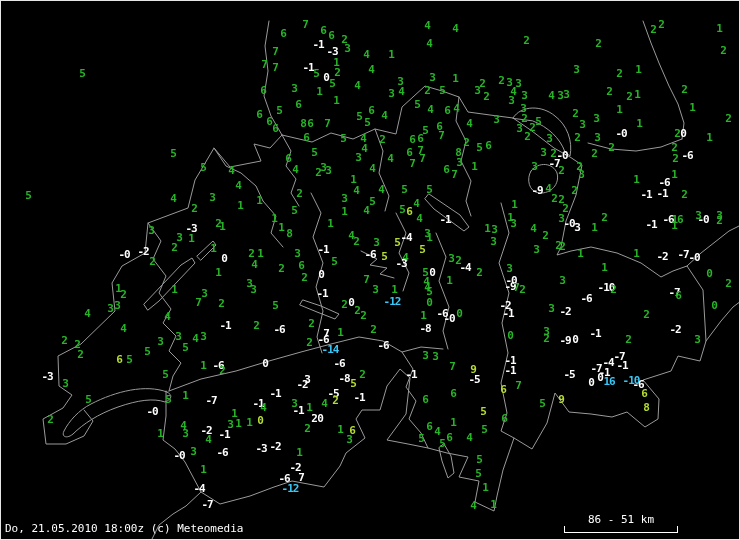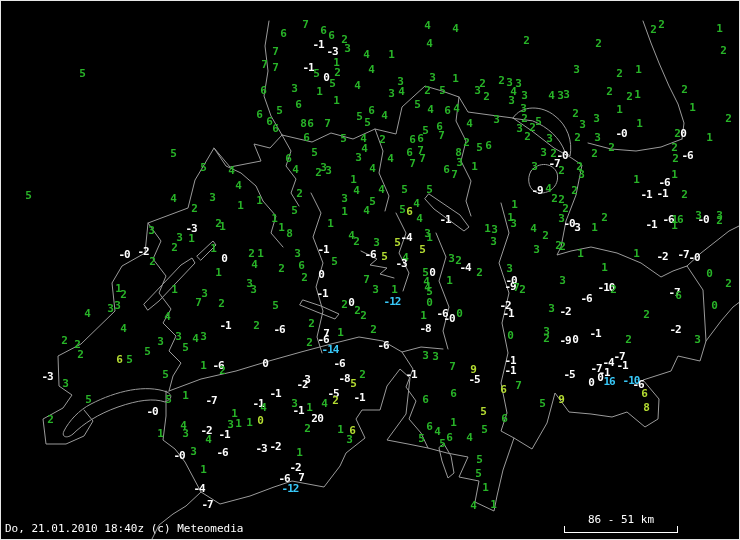--- a/index.html
+++ b/index.html
@@ -504,20 +504,20 @@
       <span class="station" style="left: 300px; top: 477px; color: rgb(255, 255, 255);">7</span>
       <span class="station" style="left: 289px; top: 488px; color: rgb(56, 200, 248);">-12</span>
       <span class="station" style="left: 198px; top: 488px; color: rgb(255, 255, 255);">-4</span>
       <span class="station" style="left: 206px; top: 504px; color: rgb(255, 255, 255);">-7</span>
       <span class="station" style="left: 484px; top: 487px; color: rgb(40, 180, 40);">1</span>
       <span class="station" style="left: 472px; top: 505px; color: rgb(40, 180, 40);">4</span>
       <span class="station" style="left: 492px; top: 504px; color: rgb(40, 180, 40);">1</span>
     </div>
 
 
-  <div class="footer-text">Do, 21.01.2010 18:40z (c) Meteomedia</div>
+  <div class="footer-text">Do, 21.05.2010 18:00z (c) Meteomedia</div>
 
   <div class="scale">
     <span class="scale-label">86 - 51 km</span>
     <div class="scale-bracket"></div>
   </div>
 
 </div>
 
 </body></html>

